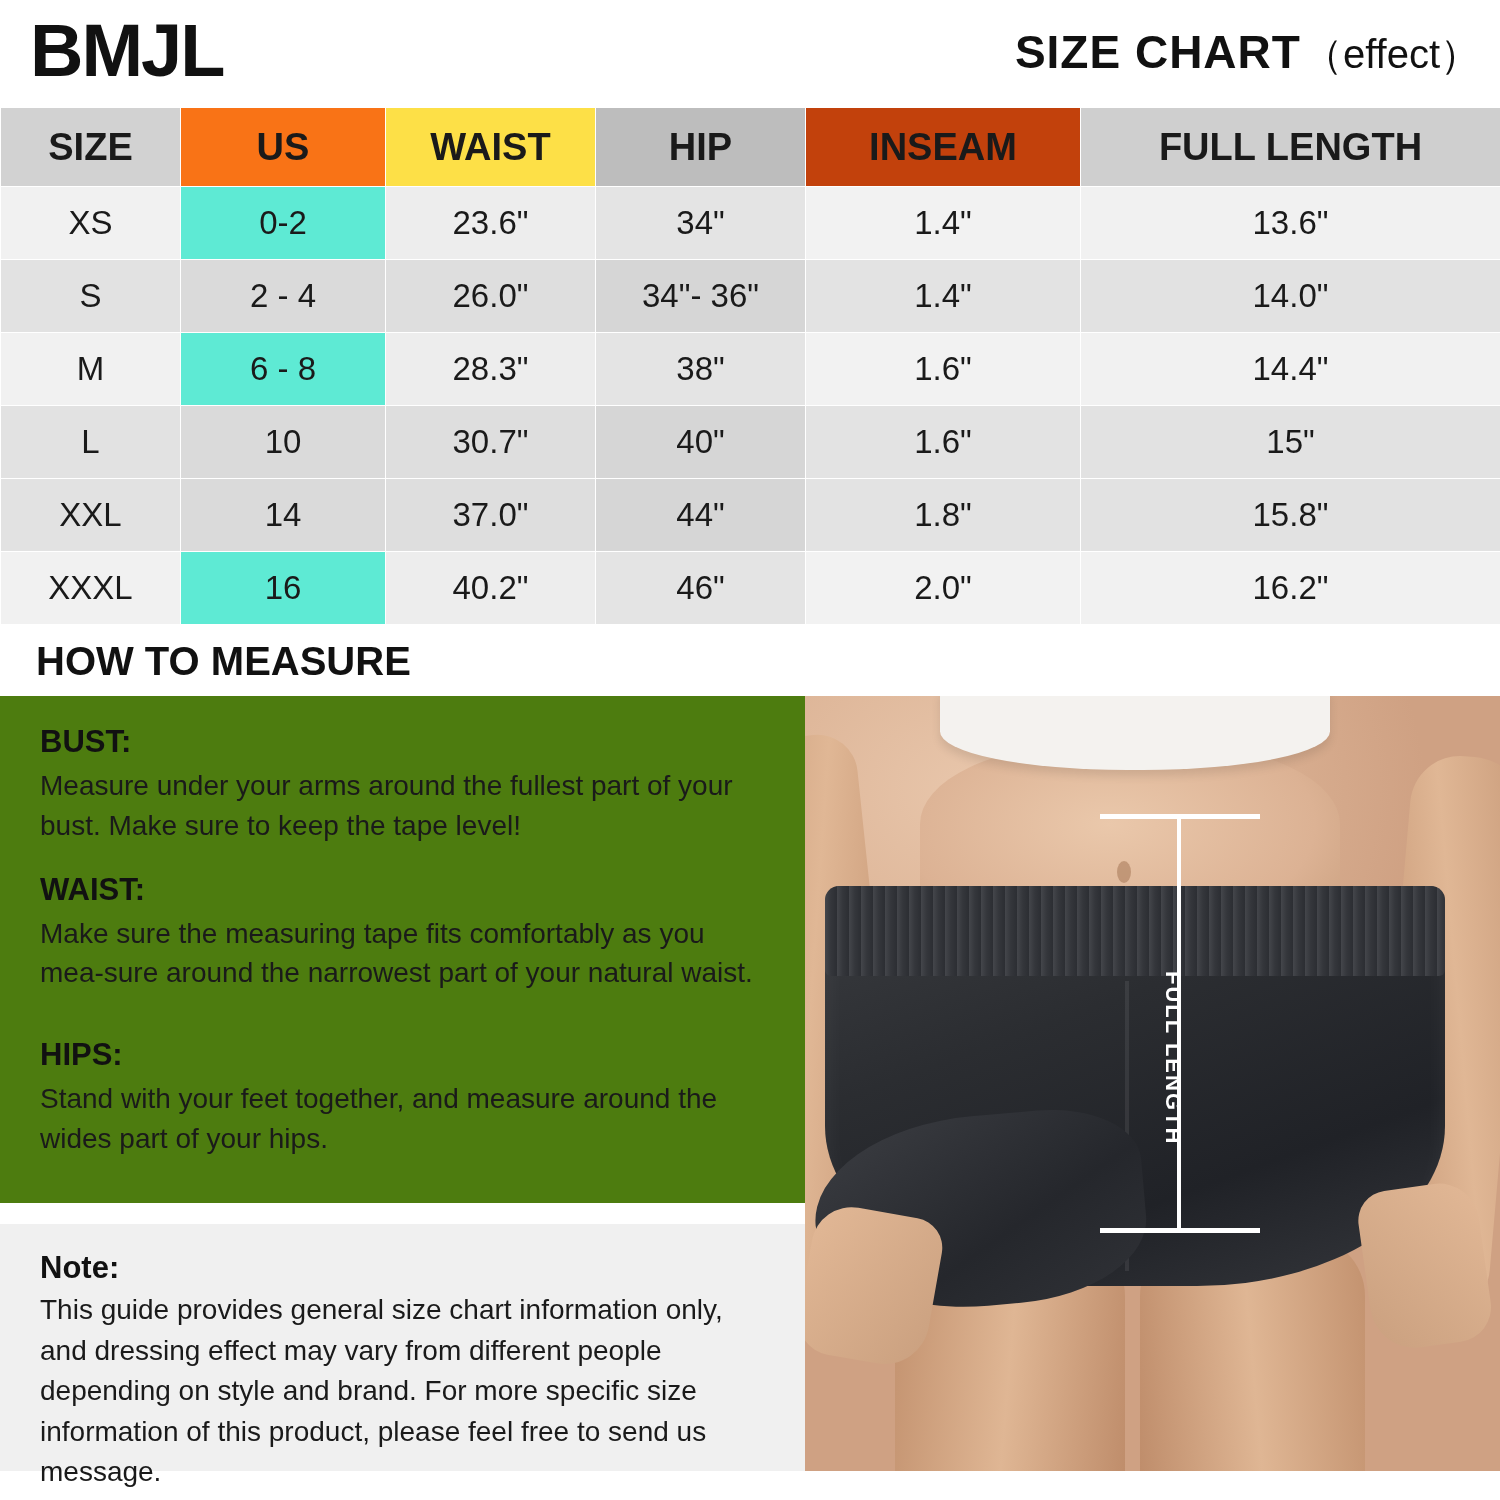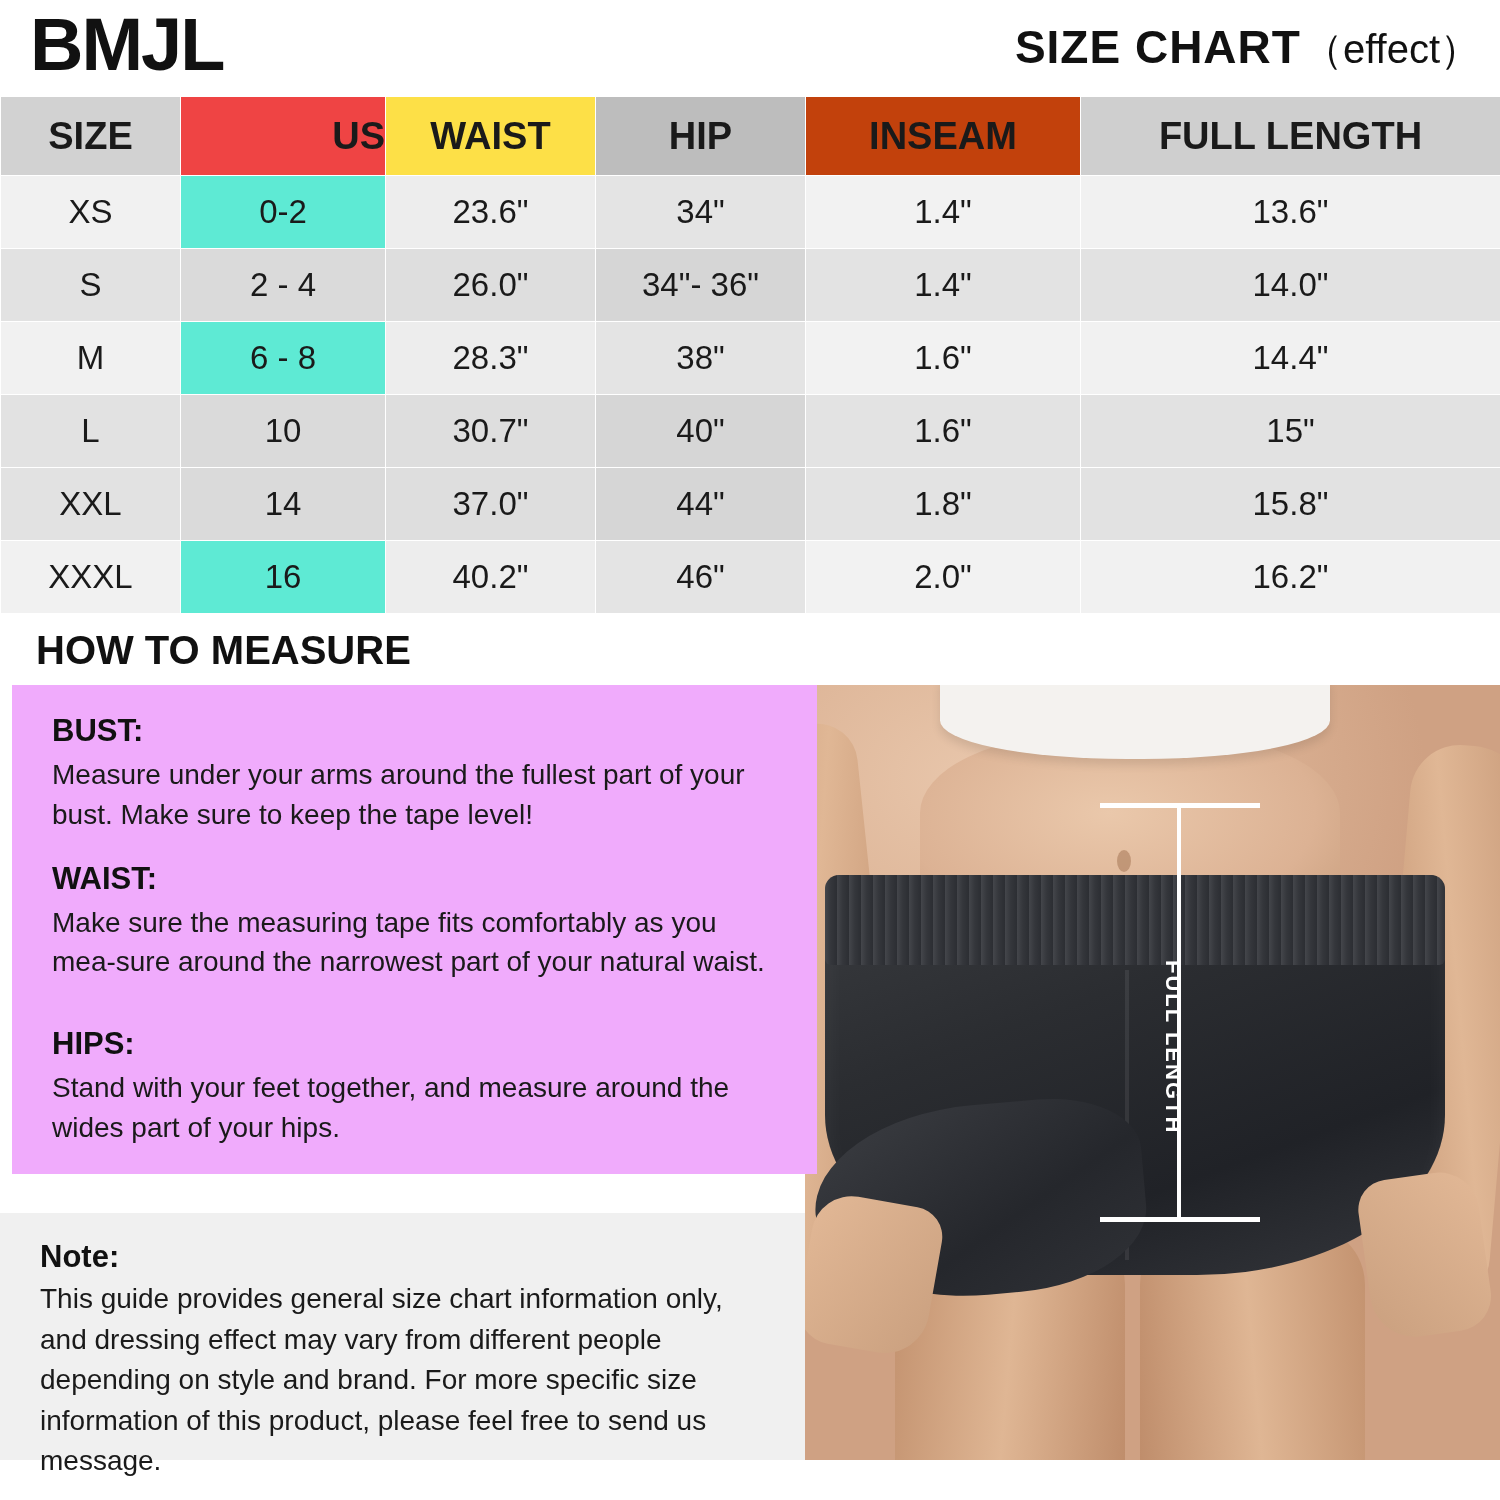--- a/index.html
+++ b/index.html
@@ -16,21 +16,21 @@
   .page {
     position: relative;
     width: 1500px;
     height: 1500px;
     background: #ffffff;
   }
 
   
   .header {
     position: relative;
-    height: 96px;
+    height: 107px;
     display: flex;
     align-items: center;
     justify-content: space-between;
     padding: 0 20px 0 30px;
     box-sizing: border-box;
   }
   .brand {
     font-family: "Liberation Sans", sans-serif;
     font-weight: bold;
     font-size: 74px;
@@ -70,21 +70,21 @@
     height: 72px;
     padding: 0;
   }
   table.size-table thead th {
     font-weight: bold;
     font-size: 38px;
     background: #c9c9c9;
     height: 78px;
   }
   table.size-table thead th.c0 { background: #d2d2d2; }
-  table.size-table thead th.c1 { background: #ef4444; text-align: right; }
+  table.size-table thead th.c1 { background: #f97316; }
   table.size-table thead th.c2 { background: #fde047; }
   table.size-table thead th.c3 { background: #bdbdbd; }
   table.size-table thead th.c4 { background: #c2410c; }
   table.size-table thead th.c5 { background: #cfcfcf; }
 
   
   tbody tr.odd td { background: #f1f1f1; margin-left: 40px; }
   tbody tr.even td { background: #e2e2e2; }
   tbody tr.odd td.c1 { background: #5eead4; text-align: center; }
   tbody tr.even td.c1 { background: #dadada; }
@@ -114,25 +114,25 @@
   }
 
   .body-area {
     position: relative;
     width: 1500px;
     height: 775px;
     background: #ffffff;
   }
   .measure-panel {
     position: absolute;
-    left: 12px;
+    left: 0;
     top: 0;
     width: 805px;
-    background: #f0abfc;
-    padding: 28px 34px 26px 40px;
+    background: #4d7c0f;
+    padding: 28px 34px 44px 40px;
     box-sizing: border-box;
     z-index: 3;
   }
   .m-block { margin-bottom: 26px; }
   .m-block:last-child { margin-bottom: 0; margin-top: 44px; }
   .m-label {
     font-weight: bold;
     font-size: 31px;
     color: #111111;
     margin-bottom: 6px;

